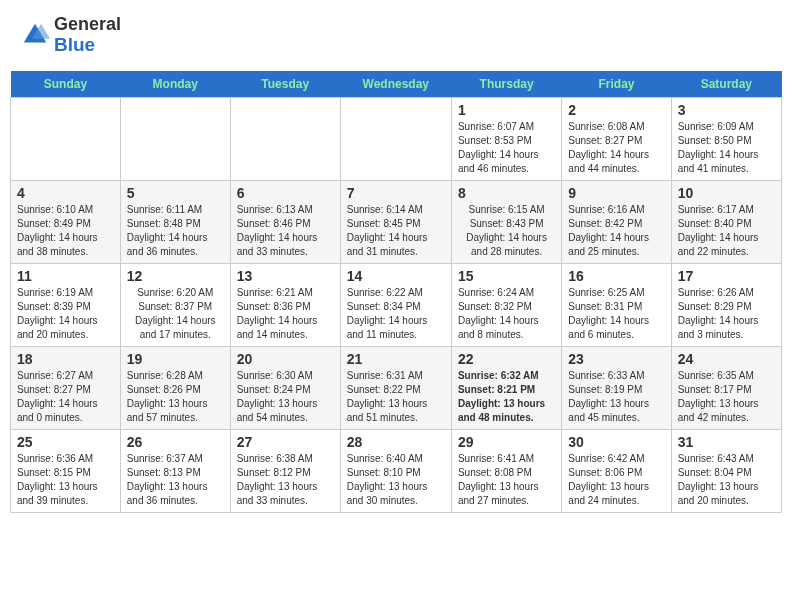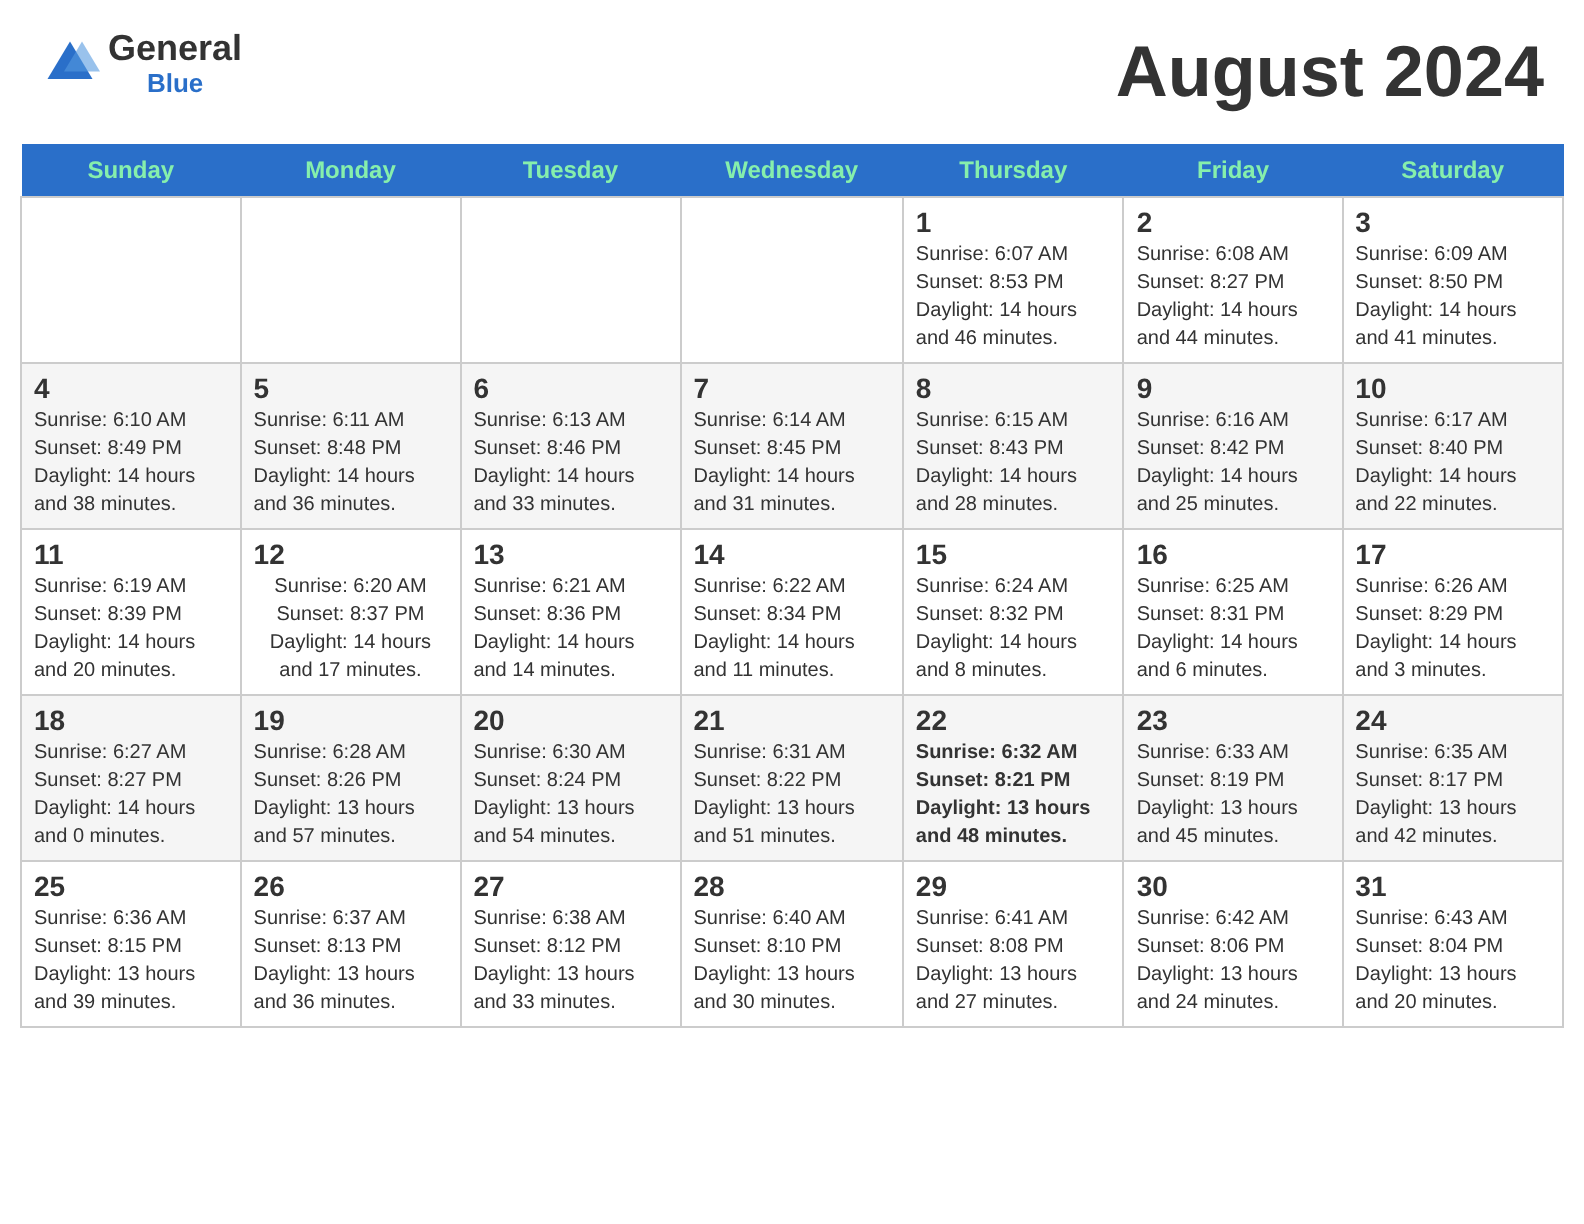--- a/index.html
+++ b/index.html
@@ -14,34 +14,33 @@
       display: flex;
       justify-content: space-between;
       align-items: flex-start;
       margin-bottom: 10px;
       padding: 5px 10px;
     }
     .logo {
       display: flex;
       align-items: center;
       gap: 4px;
-      text-align: center;
     }
     .logo-text {
       display: flex;
       flex-direction: column;
       line-height: 1.1;
     }
     .logo-general {
       font-size: 18px;
       font-weight: bold;
       color: #333;
     }
     .logo-blue {
-      font-size: 13px;
+      font-size: 19px;
       font-weight: bold;
       color: #2a6fc9;
     }
     .logo-icon {
       width: 30px;
       height: 30px;
     }
     .title-area {
       text-align: right;
     }
@@ -101,21 +100,20 @@
     <svg class="logo-icon" viewBox="0 0 40 40" xmlns="http://www.w3.org/2000/svg">
       <polygon points="20,5 35,30 5,30" fill="#2a6fc9"></polygon>
       <polygon points="28,5 40,25 16,25" fill="#5599e0" opacity="0.6"></polygon>
     </svg>
     <div class="logo-text">
       <span class="logo-general">General</span>
       <span class="logo-blue">Blue</span>
     </div>
   </div>
   <div class="title-area">
-    <div class="month-title">August 2024</div>
   </div>
 </div>
 
 <table class="calendar-table">
   <thead>
     <tr>
     <th>Sunday</th>
         <th>Monday</th>
         <th>Tuesday</th>
         <th>Wednesday</th>
@@ -176,21 +174,21 @@
         </td>
         <td>
           <div class="day-number">7</div>
           <div class="day-info" style="white-space: pre-line;">Sunrise: 6:14 AM
 Sunset: 8:45 PM
 Daylight: 14 hours
 and 31 minutes.</div>
         </td>
         <td>
           <div class="day-number">8</div>
-          <div class="day-info" style="white-space: pre-line;">Sunrise: 6:15 AM
+          <div class="day-info" style="white-space: pre-line; text-align: center;">Sunrise: 6:15 AM
 Sunset: 8:43 PM
 Daylight: 14 hours
 and 28 minutes.</div>
         </td>
         <td>
           <div class="day-number">9</div>
           <div class="day-info" style="white-space: pre-line;">Sunrise: 6:16 AM
 Sunset: 8:42 PM
 Daylight: 14 hours
 and 25 minutes.</div>

